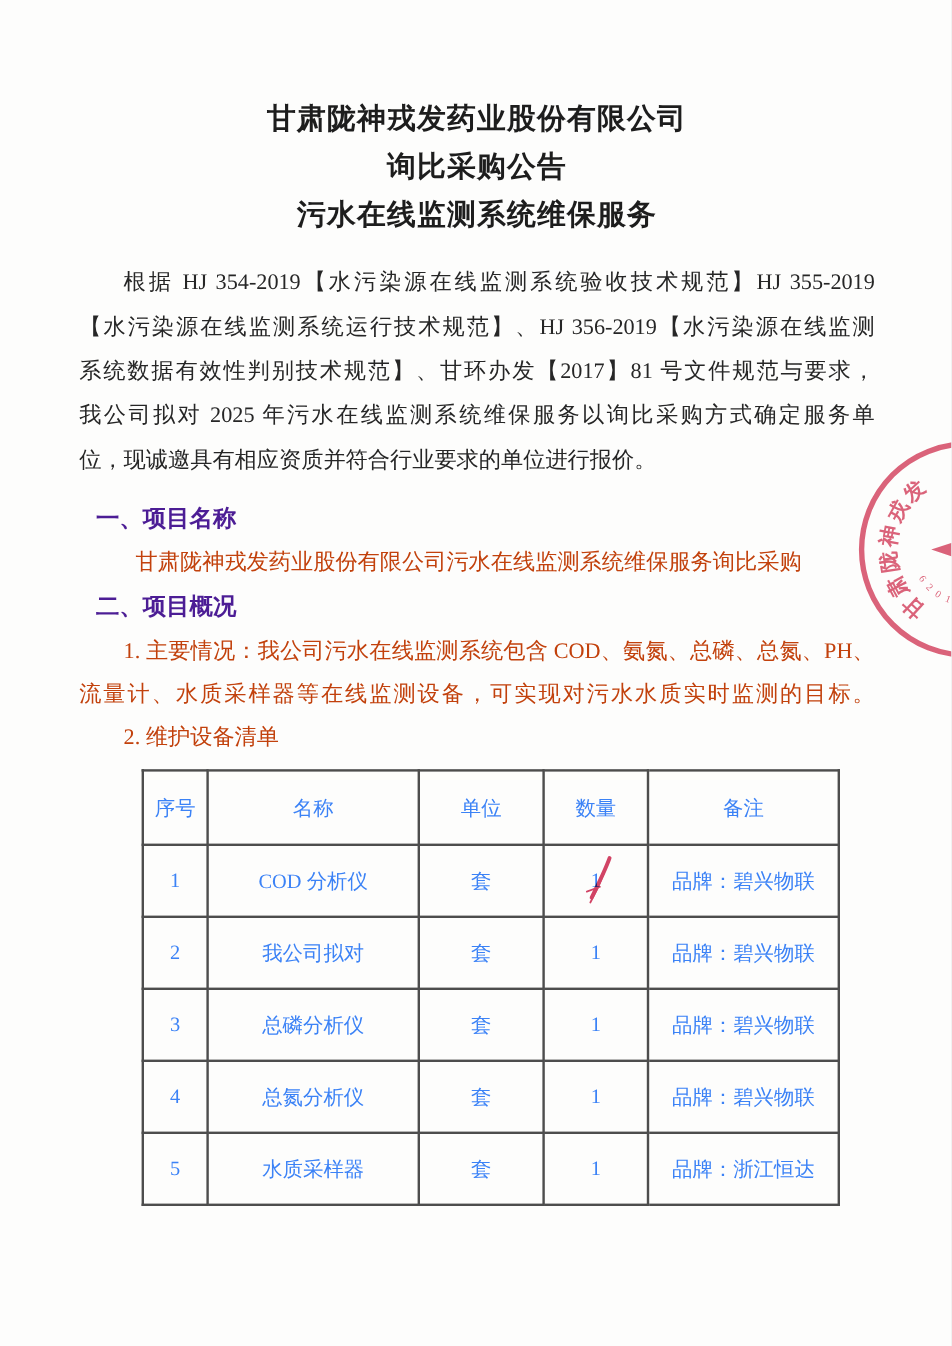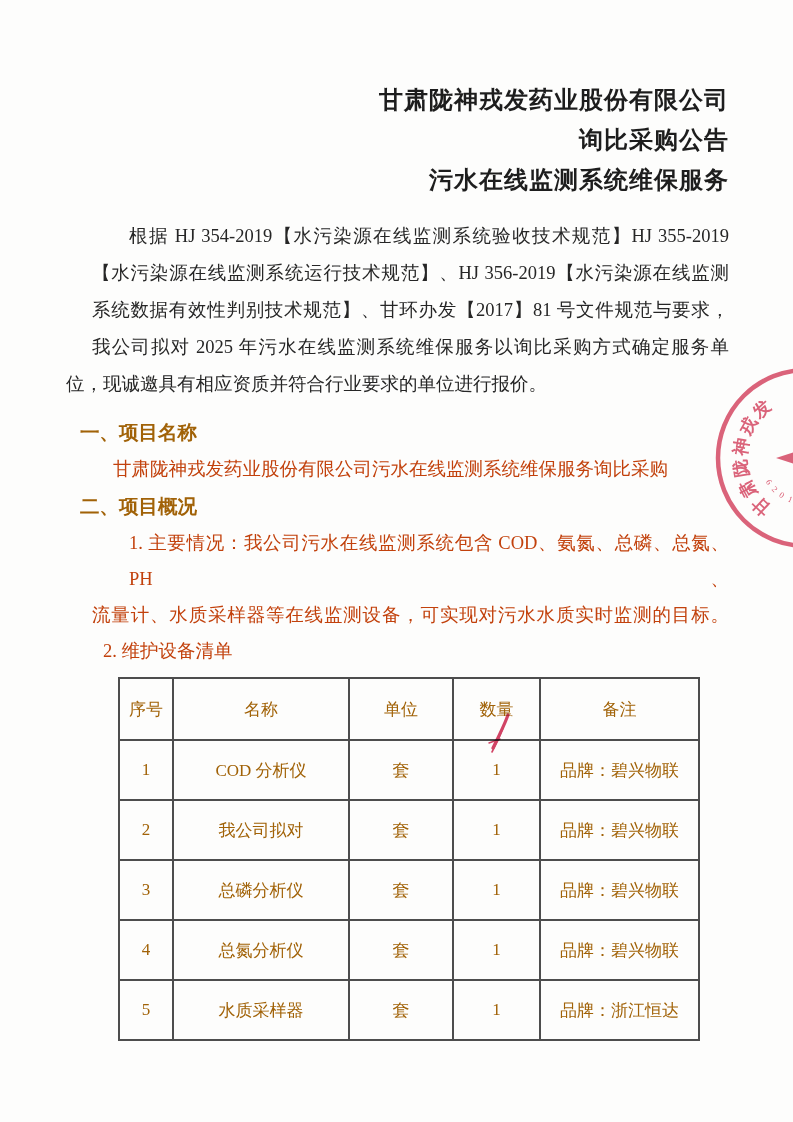--- a/index.html
+++ b/index.html
@@ -7,54 +7,54 @@
     position:relative;
     width:793px;height:1122px;
     margin:0 auto;
     background:#fdfdfc;
     overflow:hidden;
     font-family:"Liberation Serif","DejaVu Serif",serif;
     color:#242424;
   }
   .content{padding:80px 64px 0 66px;}
   
-  .title-block{text-align:right;}
+  .title-block{text-align:center;}
   .title-line{
     font-size:24px;font-weight:bold;line-height:40px;
     letter-spacing:1px;color:#1d1d1d;
   }
   
   .intro{margin-top:18px;}
   .bline{
     font-size:18.5px;line-height:37px;color:#262626;
     text-align:justify;
   }
-  .jlast{text-align-last:justify;margin-left:26px;}
+  .jlast{text-align-last:justify;}
   .findent{text-indent:37px;}
   
   .heading{
-    font-size:19.5px;font-weight:bold;color:#a16207;
+    font-size:19.5px;font-weight:bold;color:#4c1d95;
     line-height:36px;padding-left:14px;
   }
   .h1m{margin-top:12px;}
   .h2m{margin-top:2px;}
   .sec-line{font-size:18.5px;line-height:36px;color:#c2410c;}
   .ind47{padding-left:47px;}
   .ind37{padding-left:37px;}
   
   .equip-table{
     border-collapse:collapse;
     margin:8px 0 0 52px;
     table-layout:fixed;
     width:580px;
   }
   .equip-table td,.equip-table th{
     border:2px solid #4d4d4d;
     text-align:center;vertical-align:middle;
-    font-size:17px;font-weight:normal;color:#a16207;
+    font-size:17px;font-weight:normal;color:#3b82f6;
     padding:0;overflow:hidden;
   }
   .equip-table th{height:60px;}
   .equip-table td{height:58px;}
   
   .stamp{
     position:absolute;left:655px;top:352px;width:138px;height:216px;
     mix-blend-mode:multiply;opacity:.82;pointer-events:none;
   }
   .stamp text{

